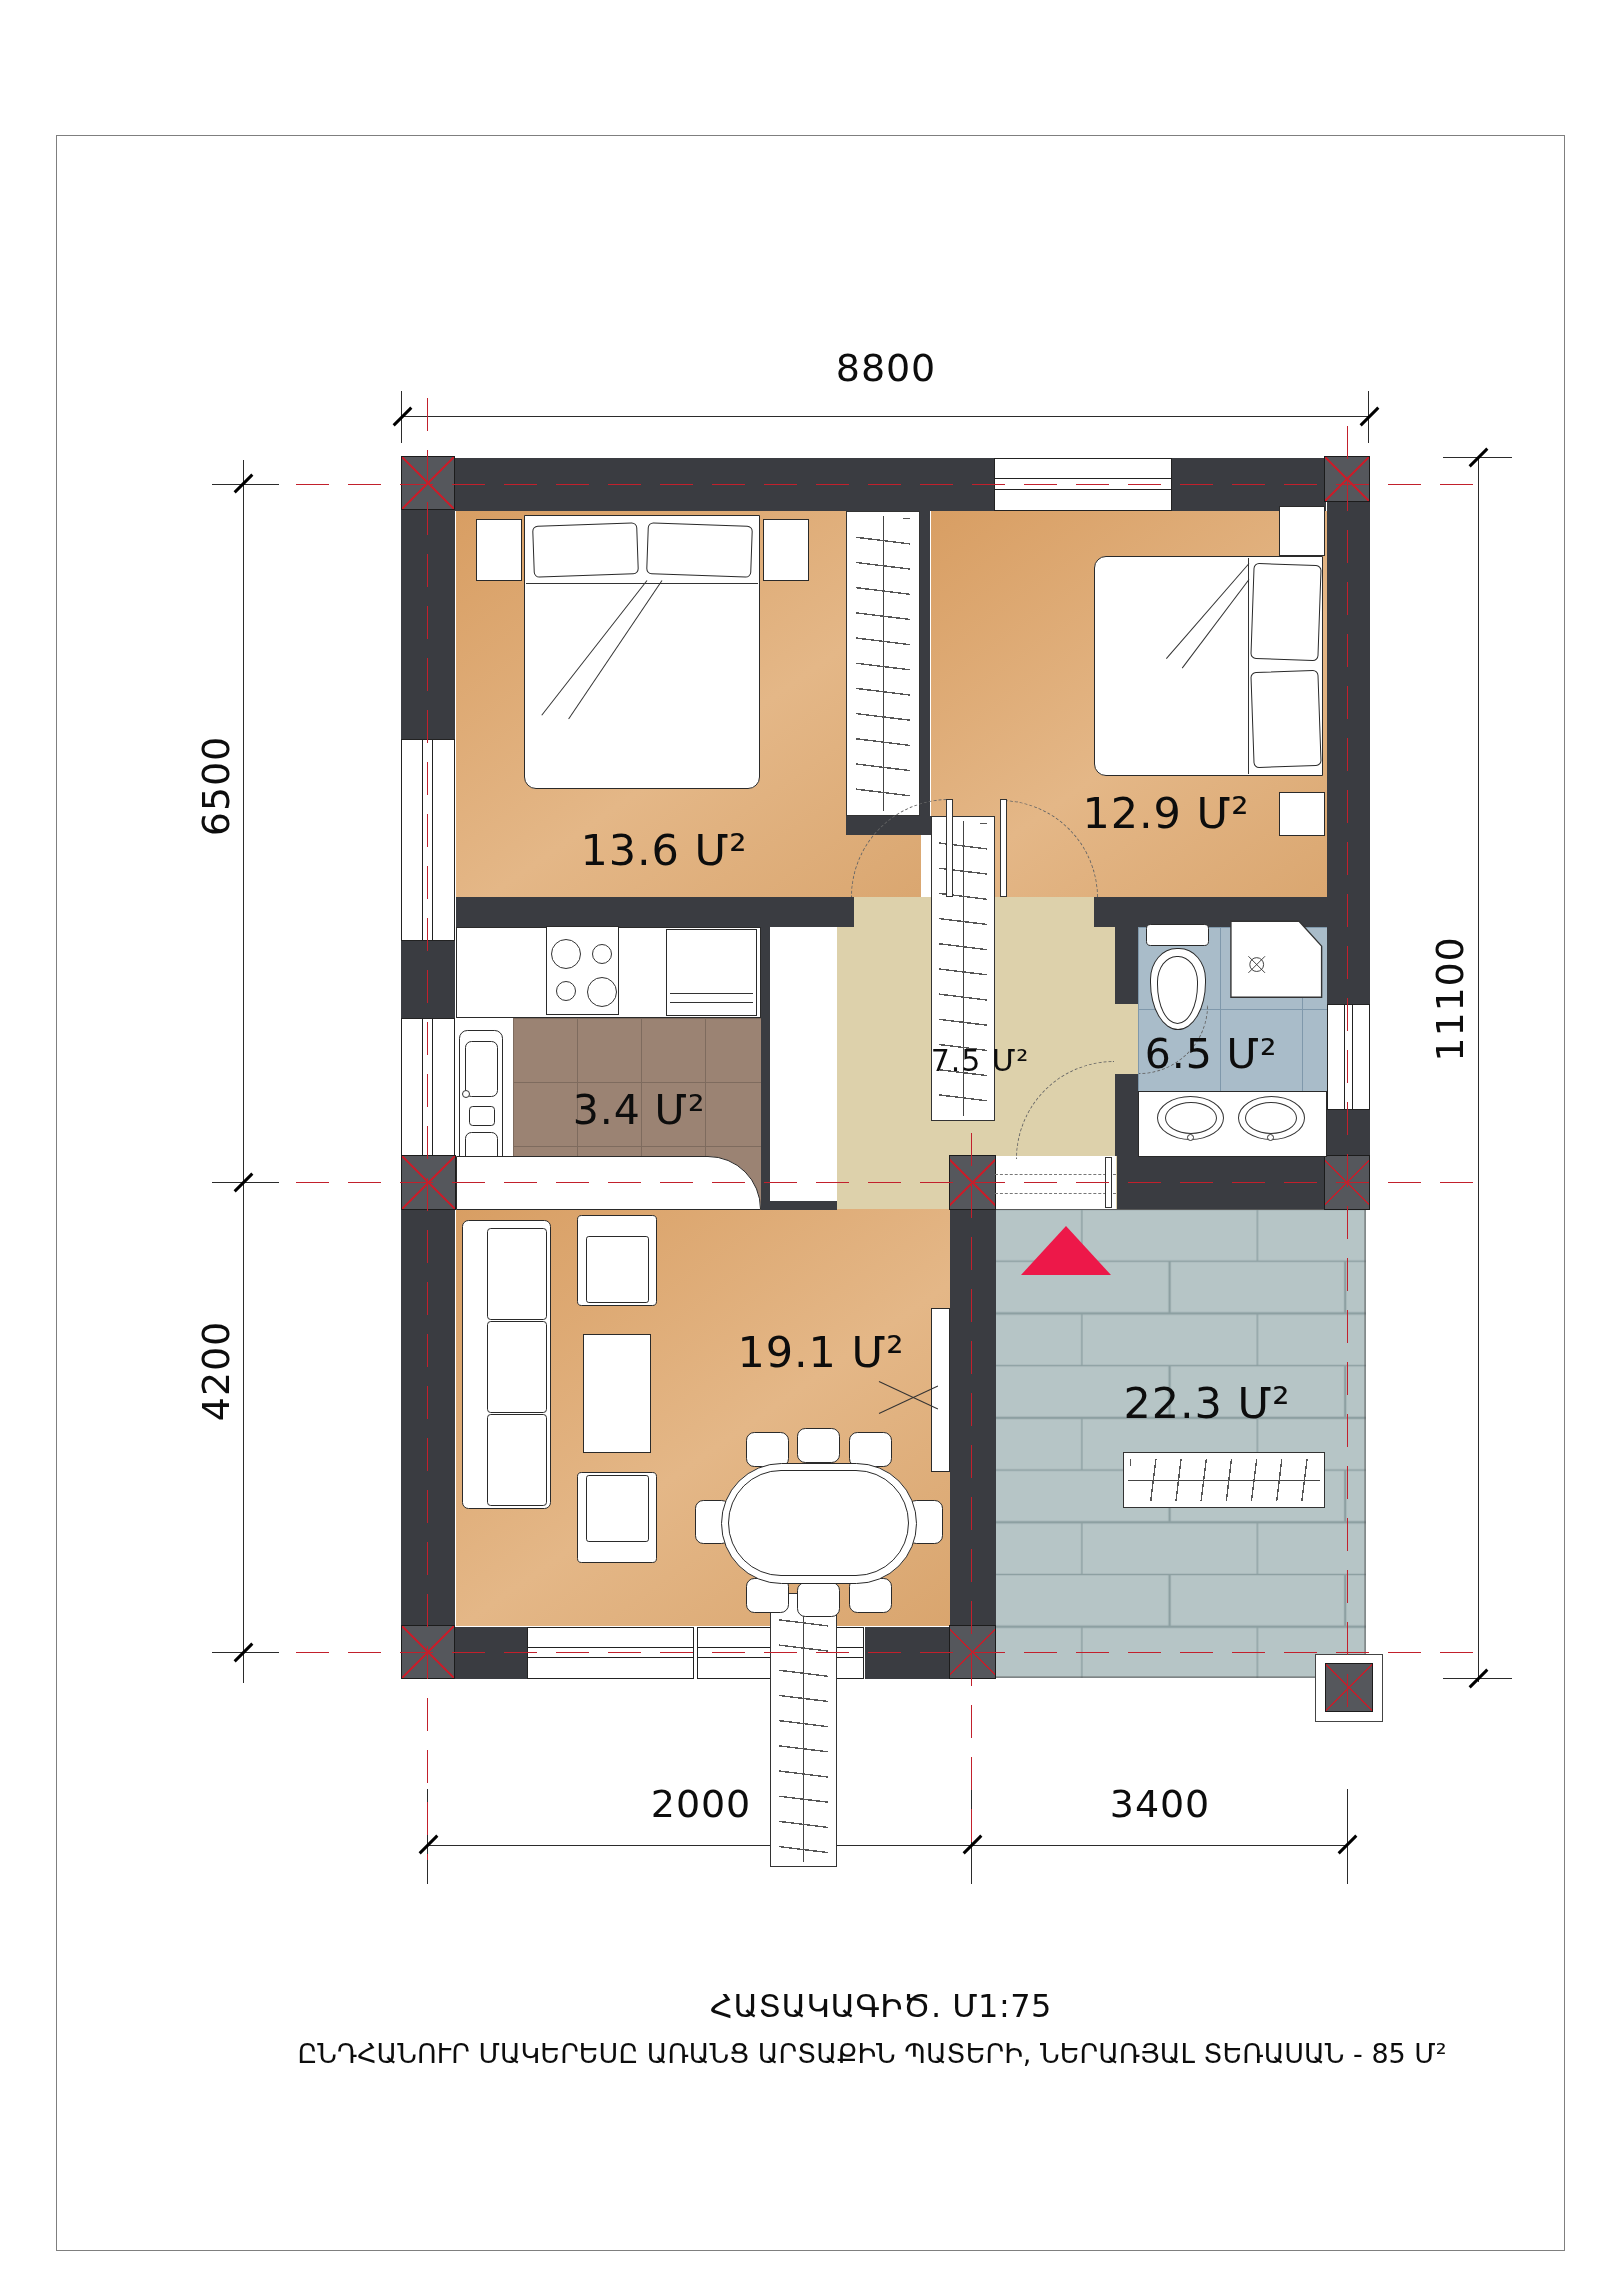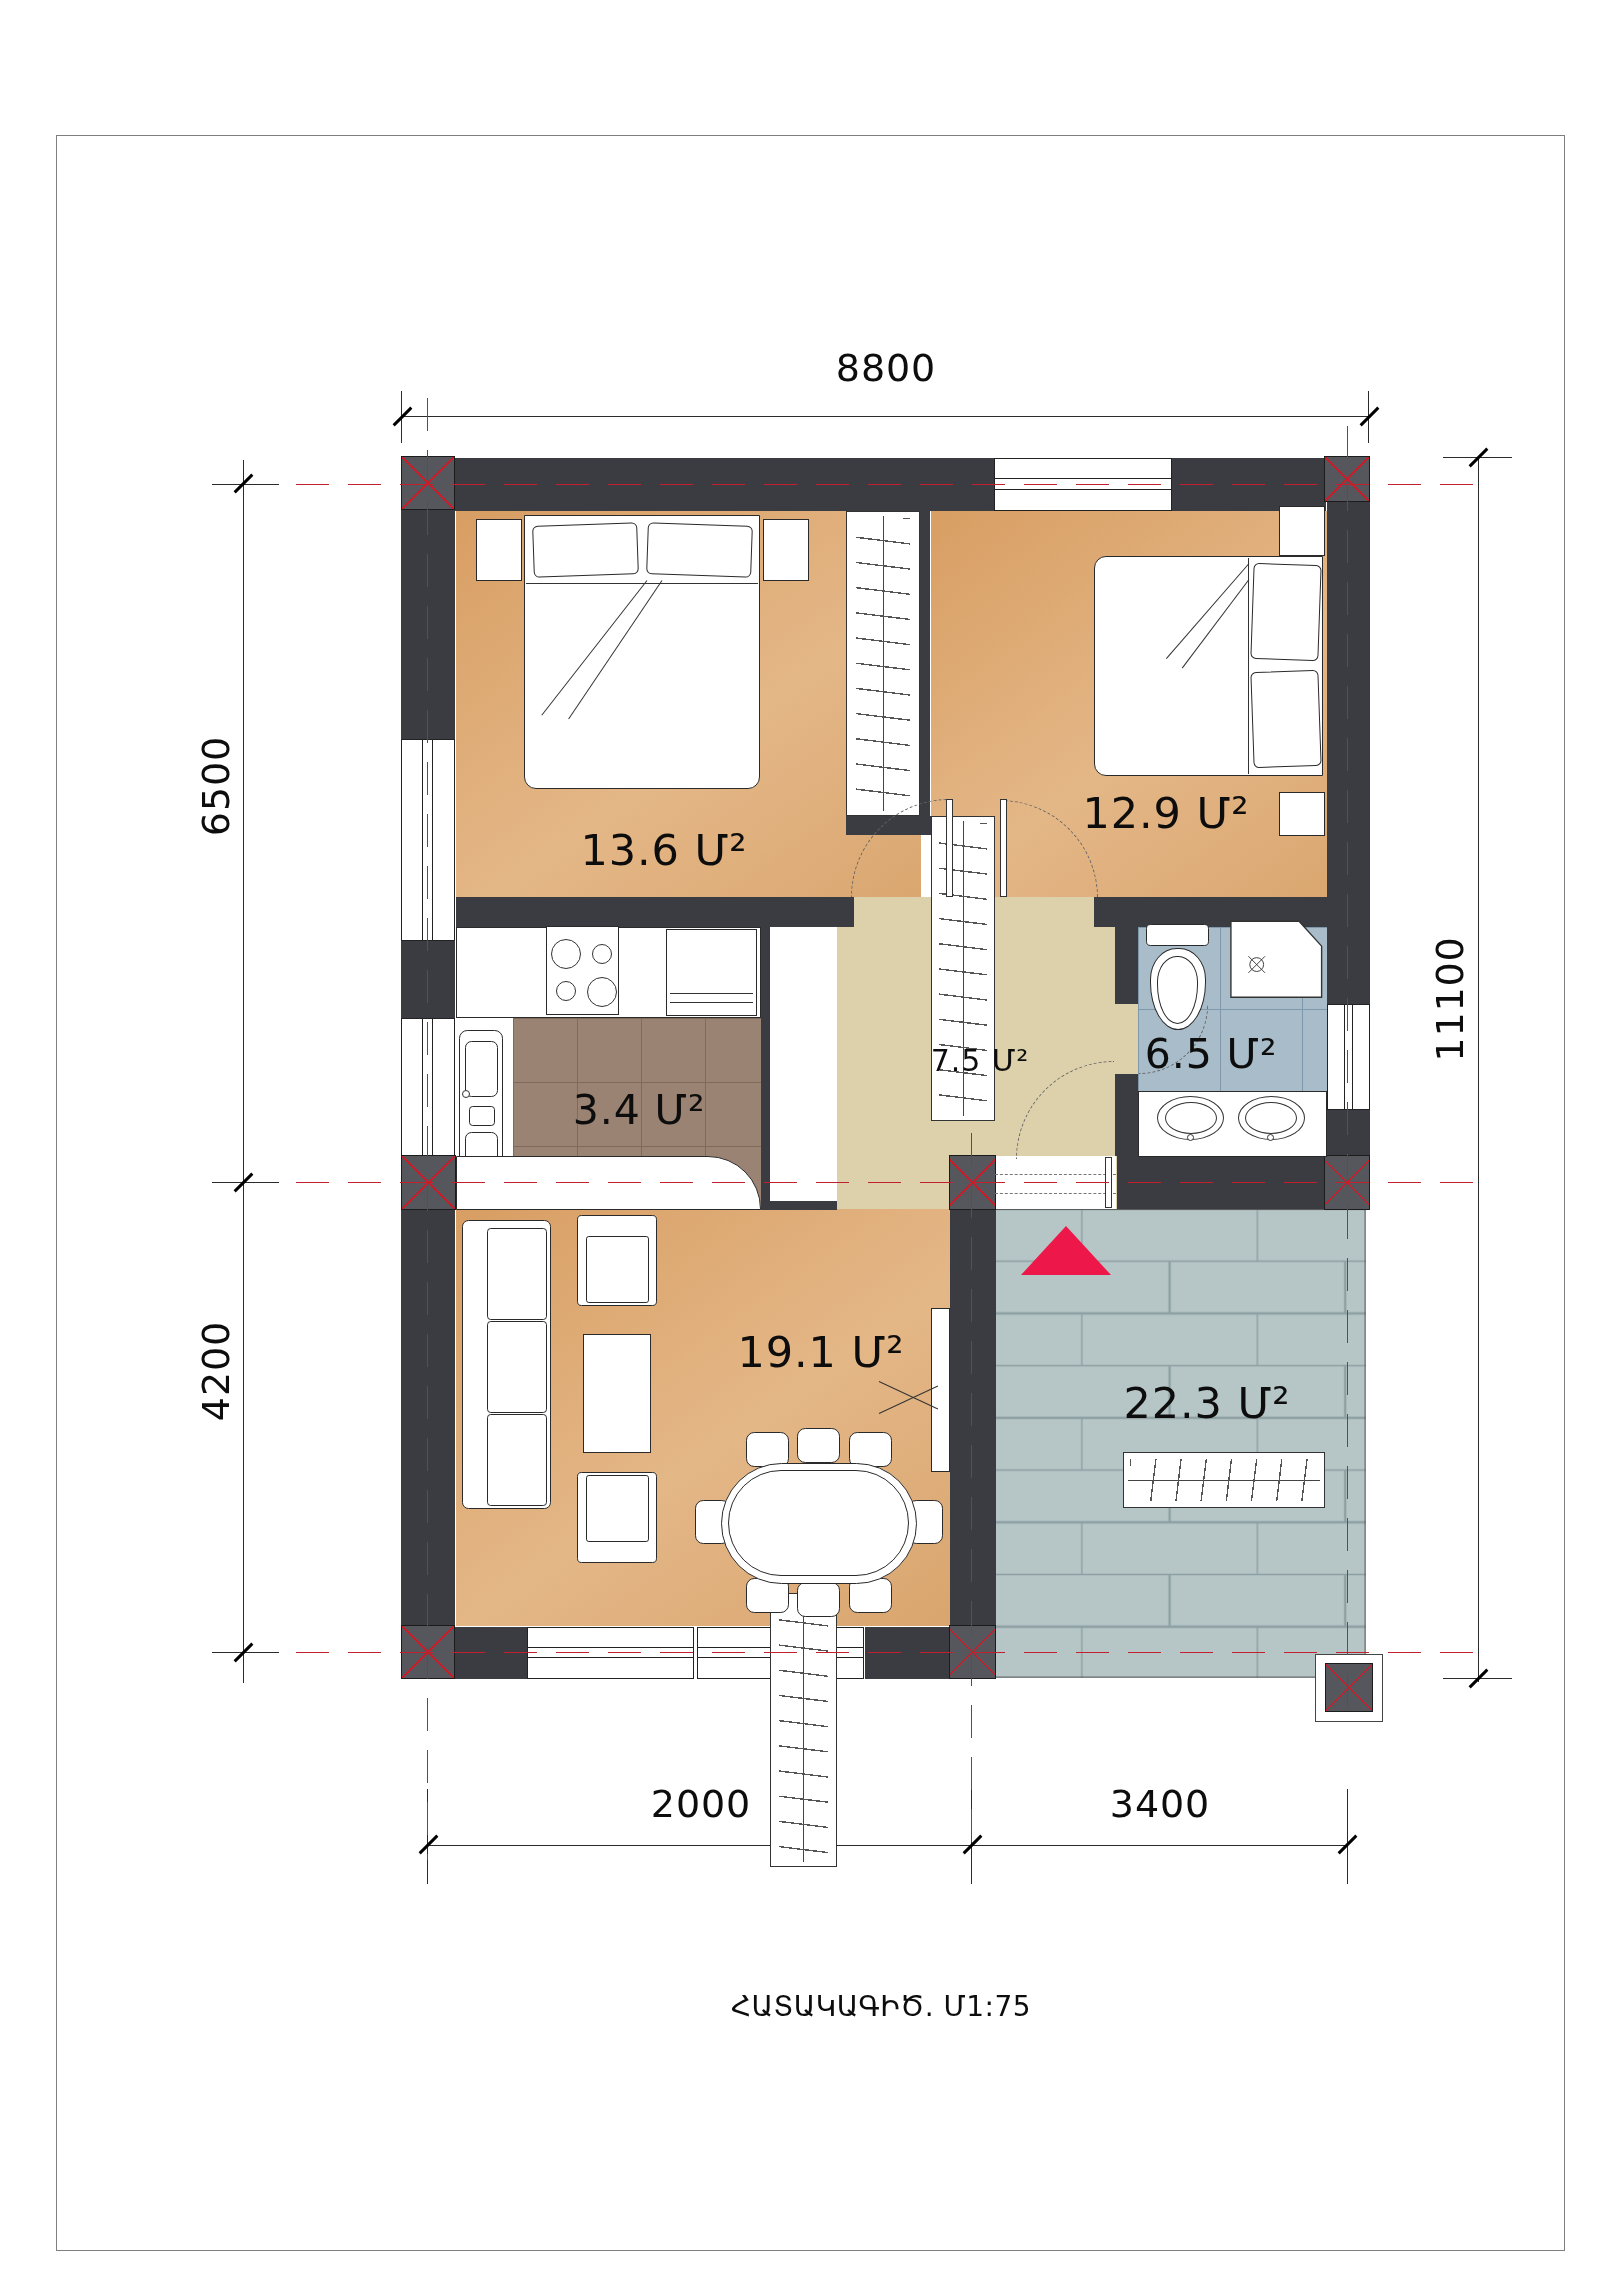--- a/index.html
+++ b/index.html
@@ -255,16 +255,17 @@
   <div class="a dimtxt" style="left:1160px;top:1804px;">3400</div>
 
   <div class="a area" style="left:664px;top:850px;font-size:43px;">13.6 Մ²</div>
   <div class="a area" style="left:1166px;top:813px;font-size:43px;">12.9 Մ²</div>
   <div class="a area" style="left:639px;top:1110px;font-size:41px;">3.4 Մ²</div>
   <div class="a area" style="left:980px;top:1060px;font-size:30px;">7.5 Մ²</div>
   <div class="a area" style="left:1211px;top:1054px;font-size:41px;">6.5 Մ²</div>
   <div class="a area" style="left:821px;top:1352px;font-size:43px;">19.1 Մ²</div>
   <div class="a area" style="left:1207px;top:1403px;font-size:43px;">22.3 Մ²</div>
 
-  <div class="a title" style="left:881px;top:2006px;font-size:28px;letter-spacing:0.5px;">ՀԱՏԱԿԱԳԻԾ.  Մ1:75</div>
+  <div class="a title" style="left:881px;top:2006px;font-size:32px;letter-spacing:0.5px;">ՀԱՏԱԿԱԳԻԾ.  Մ1:75</div>
+  <div class="a title" style="left:872px;top:2053px;font-size:27px;">ԸՆԴՀԱՆՈՒՐ ՄԱԿԵՐԵՍԸ ԱՌԱՆՑ ԱՐՏԱՔԻՆ ՊԱՏԵՐԻ, ՆԵՐԱՌՅԱԼ ՏԵՌԱՍԱՆ - 85 Մ²</div>
 
 </div>
 
 
 </body></html>

